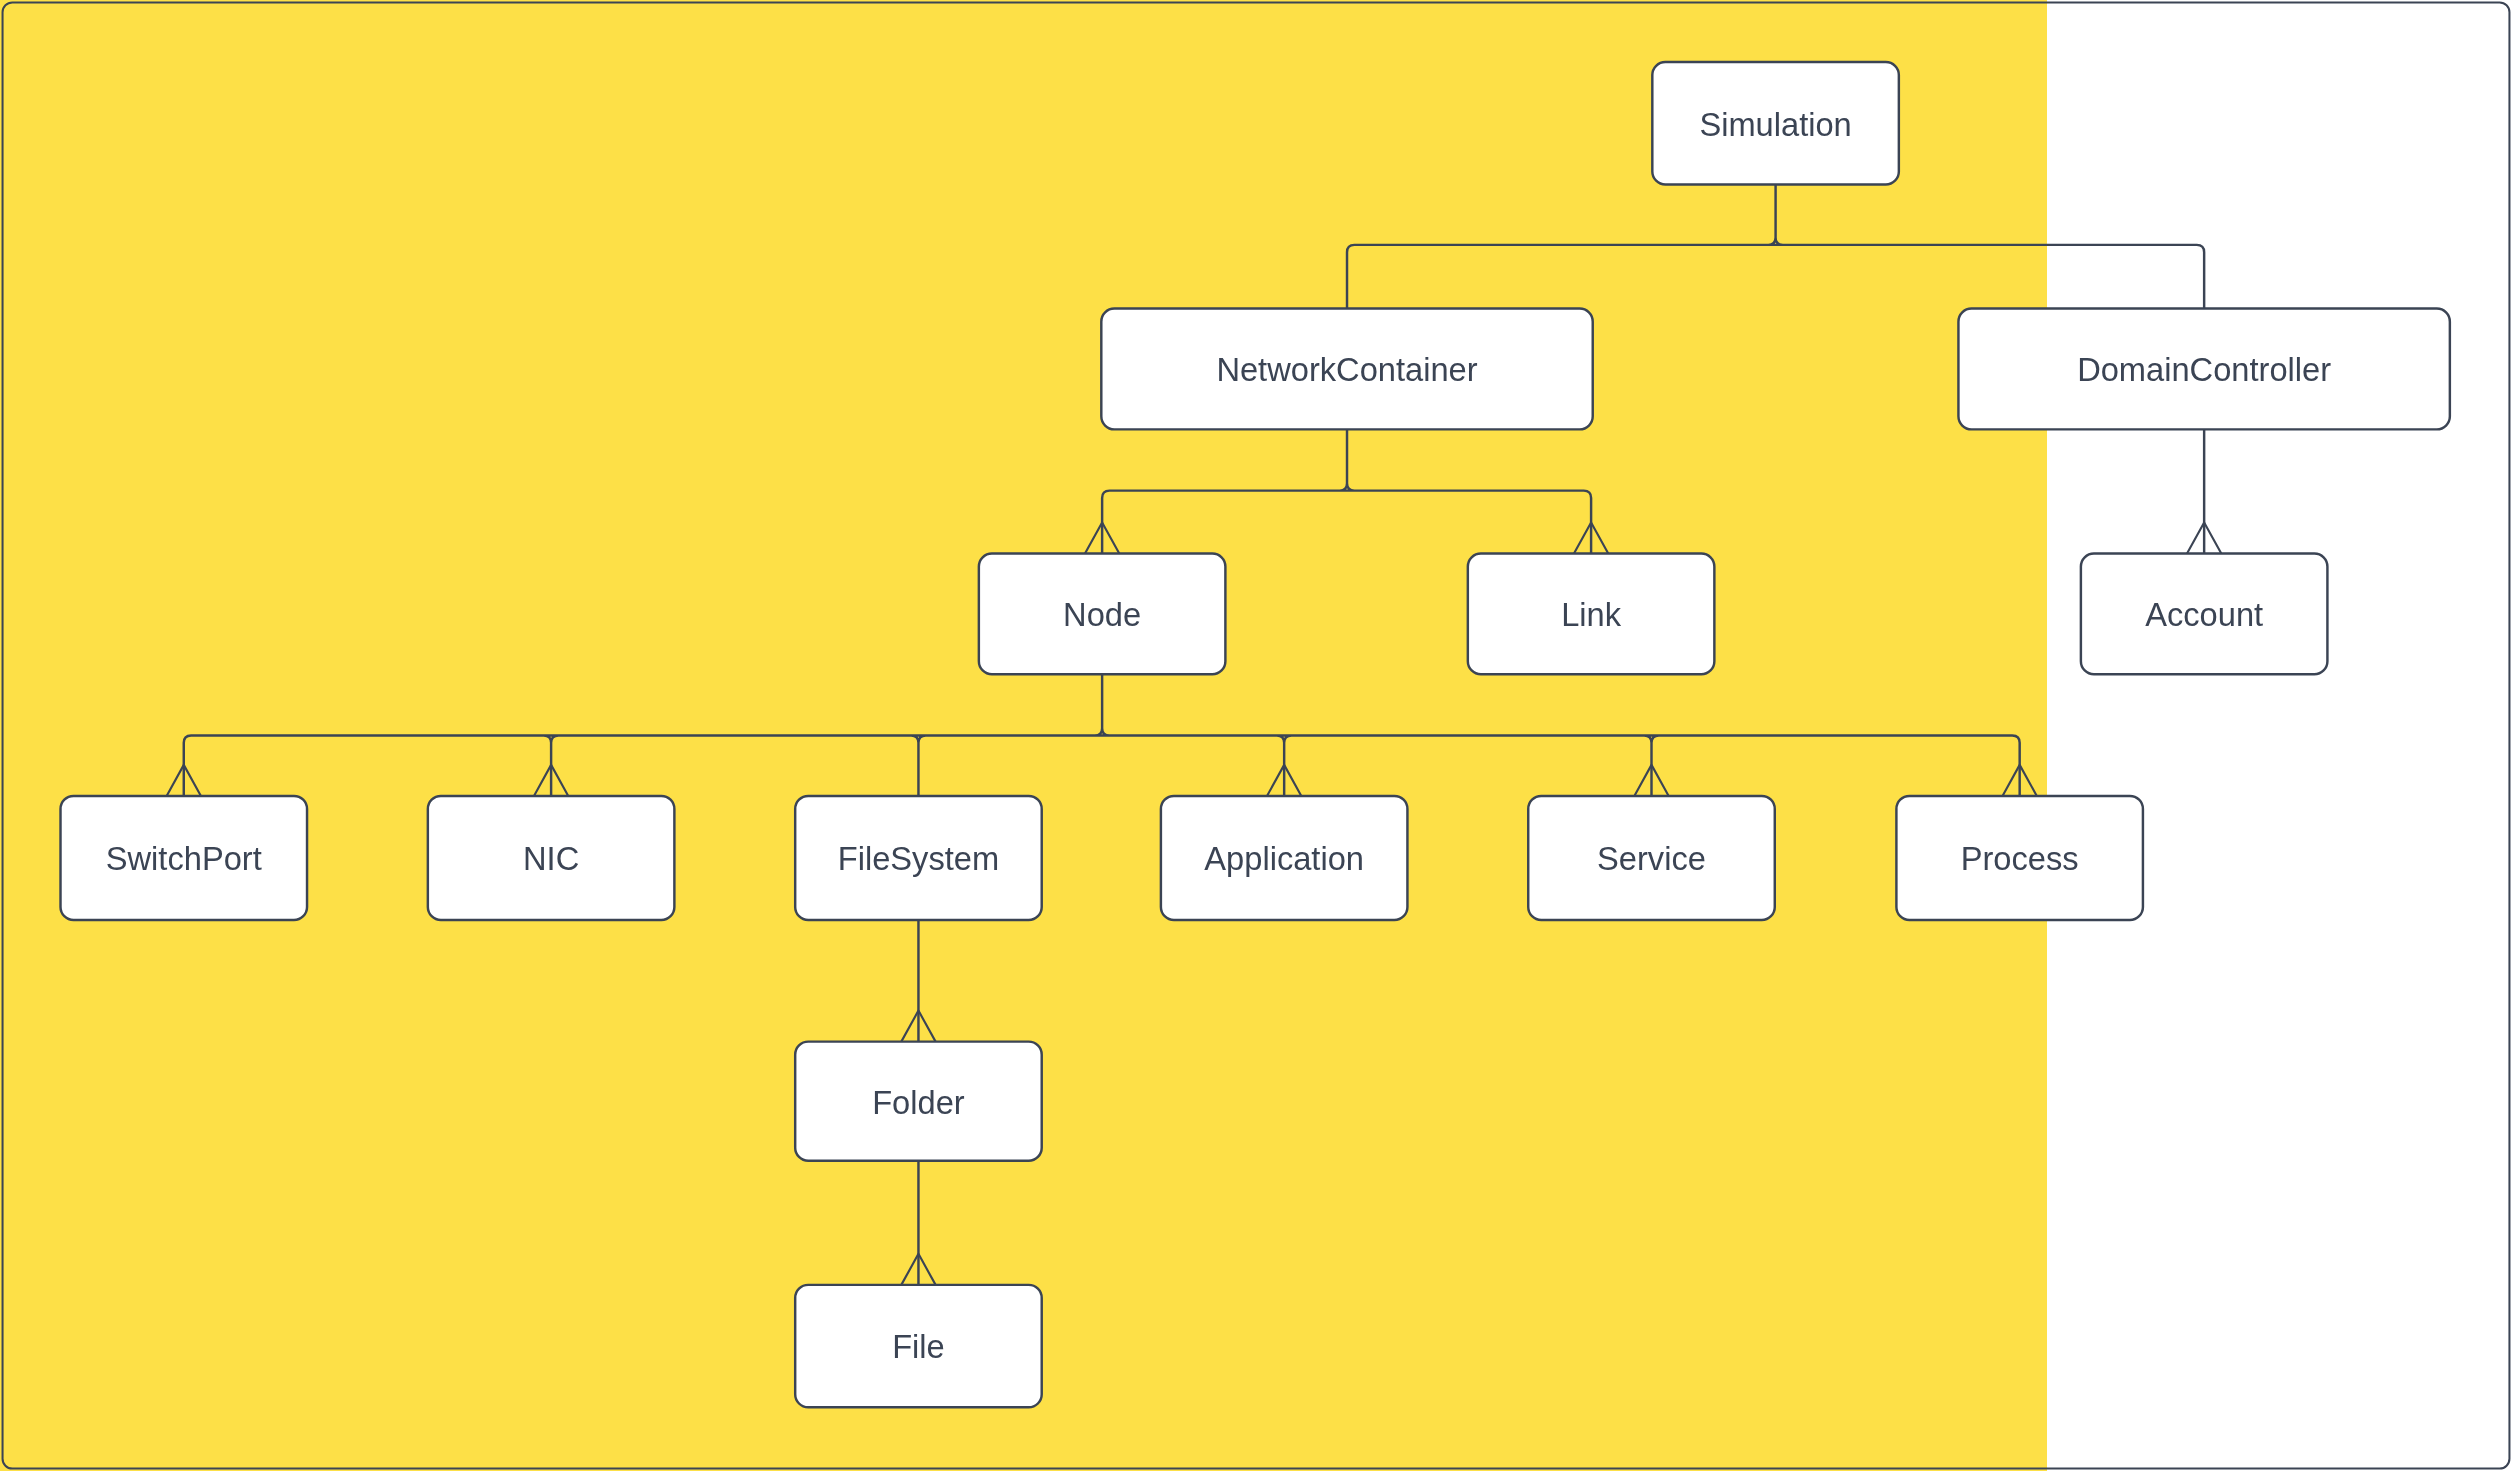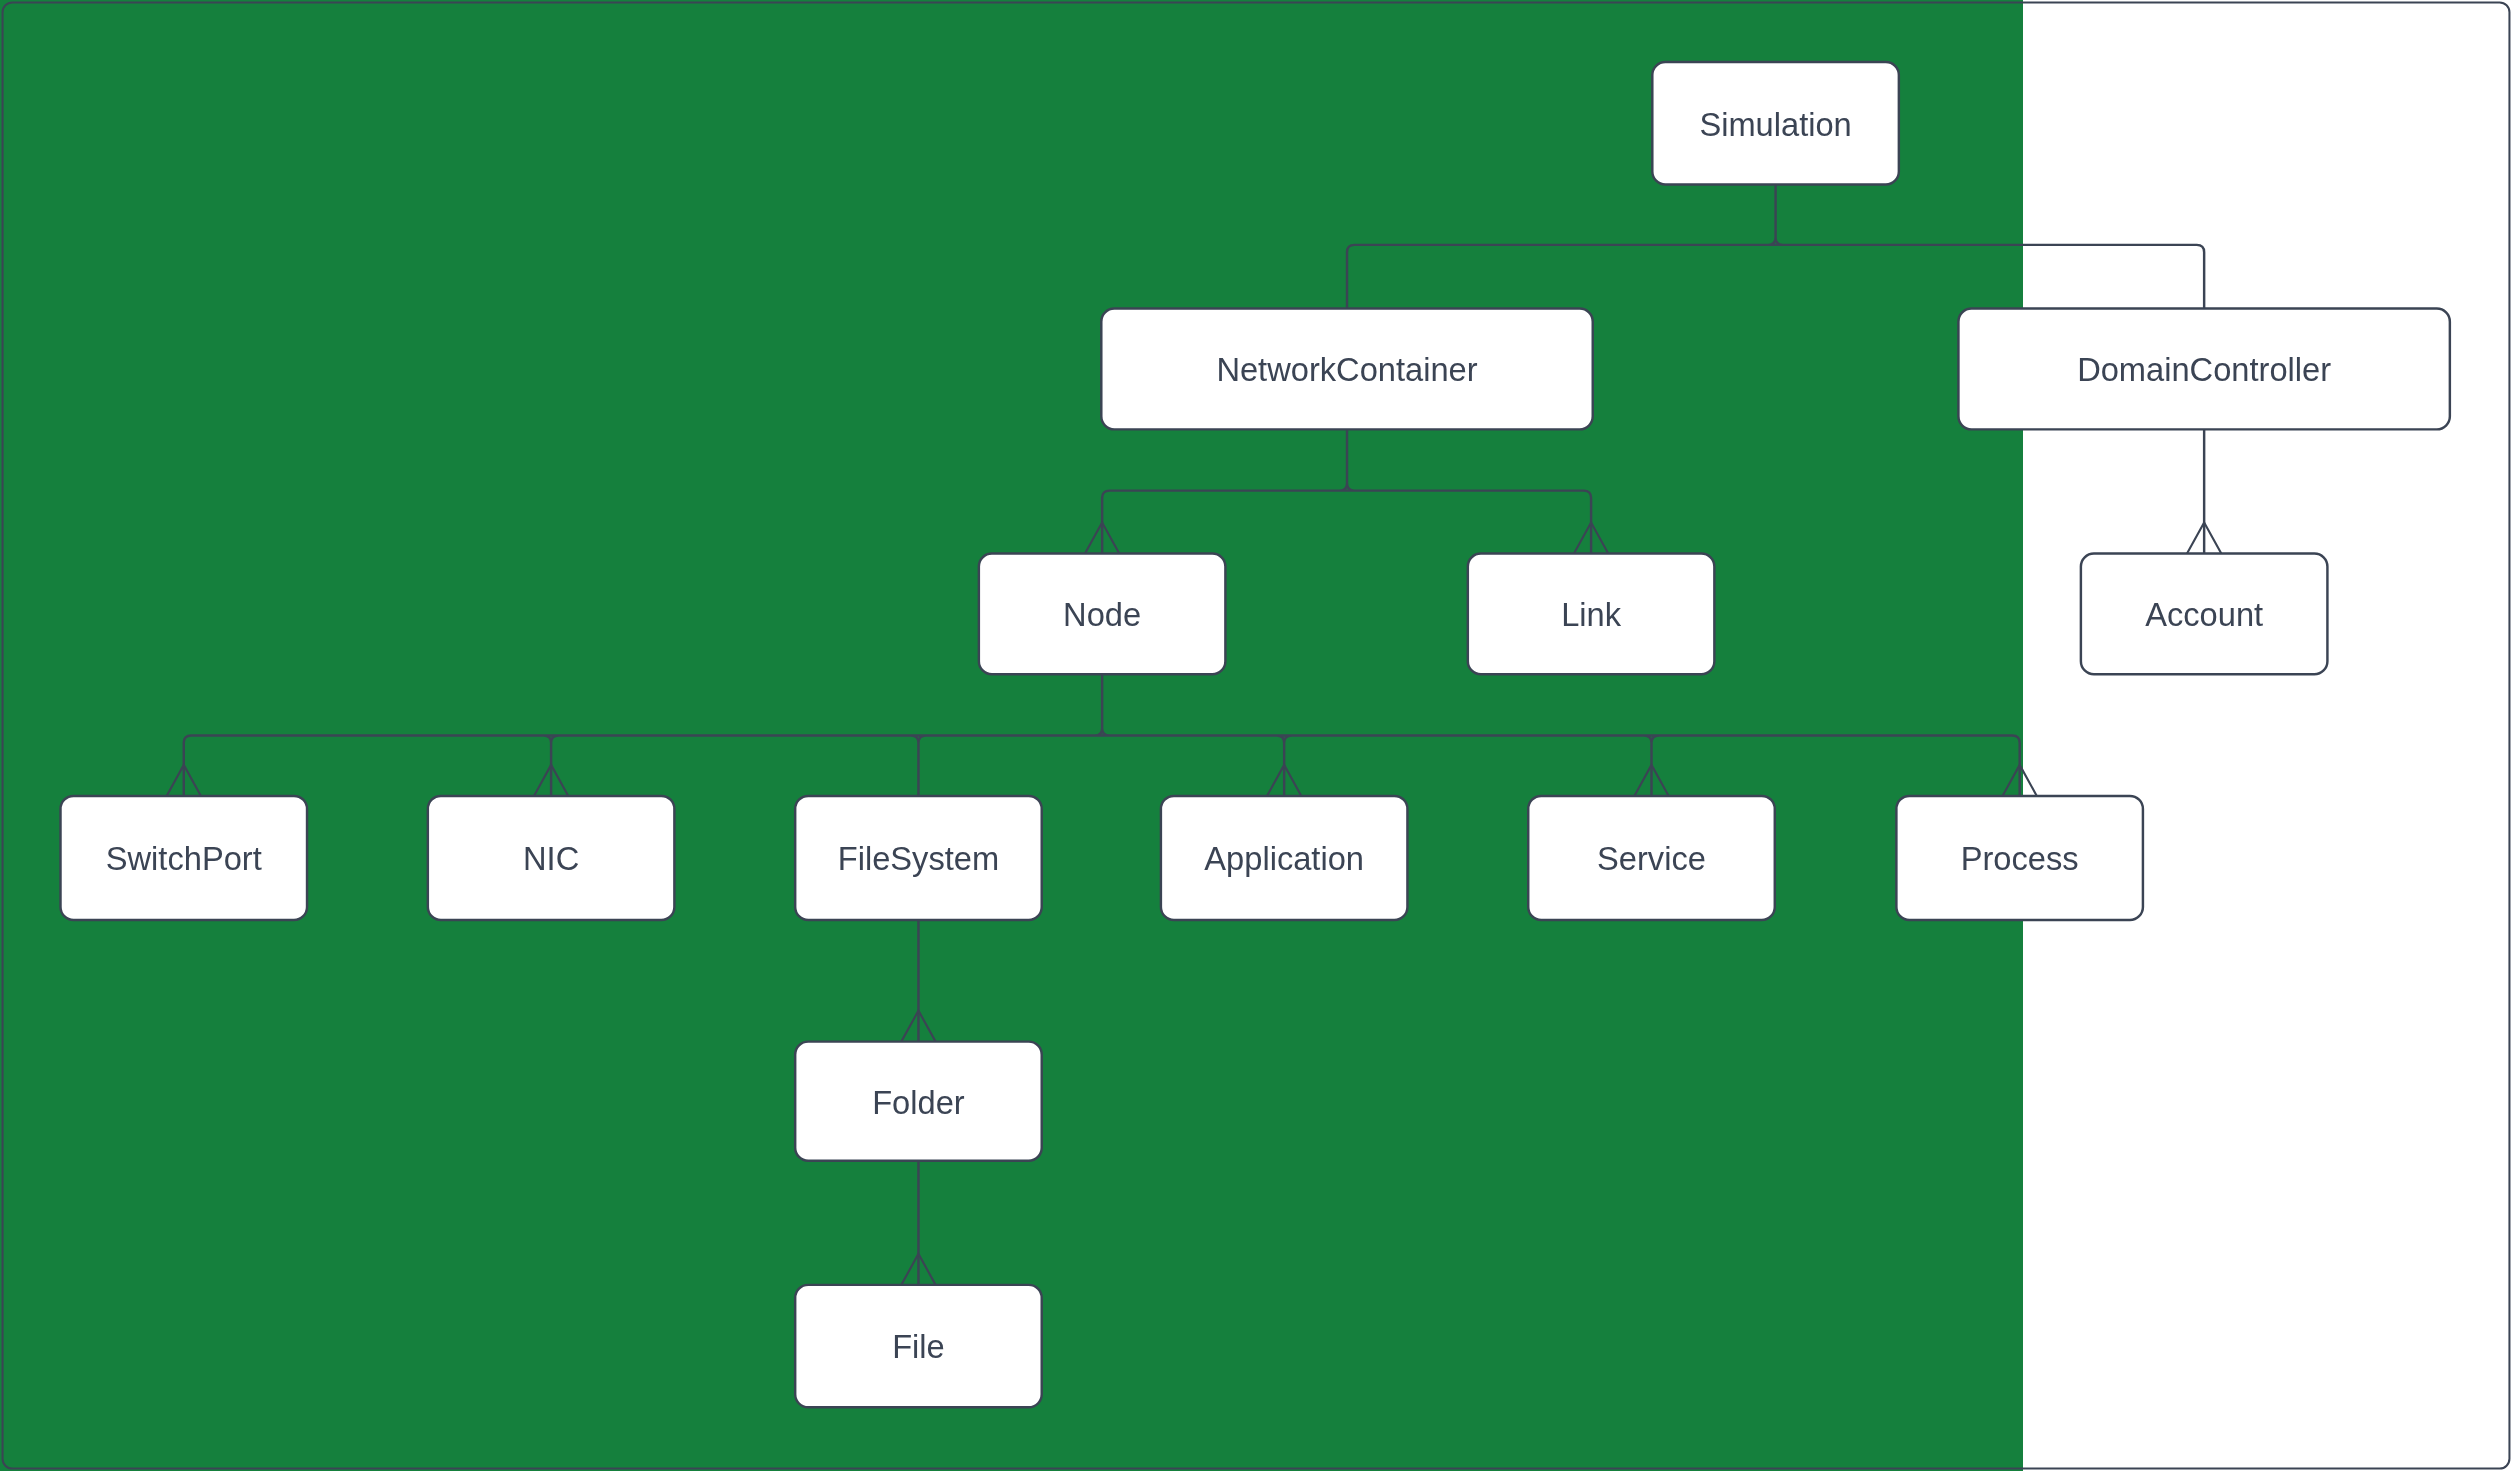--- a/index.html
+++ b/index.html
@@ -4,22 +4,23 @@
 <style>
   html, body {
     margin: 0;
     padding: 0;
     background: #ffffff;
   }
   .canvas {
     position: relative;
     width: 2023px;
     height: 1471px;
-    background: #15803d;
+    background: #fde047;
     font-family: "Liberation Sans", "DejaVu Sans", sans-serif;
+    padding-left: 24px;
   }
   svg {
     position: absolute;
     top: 0;
     left: 0;
     display: block;
   }
   .node-box {
     fill: #ffffff;
   }

